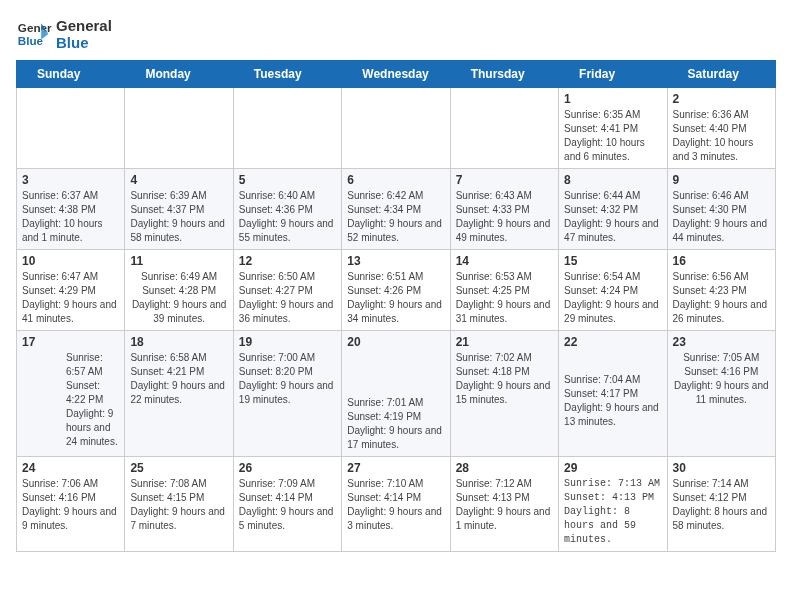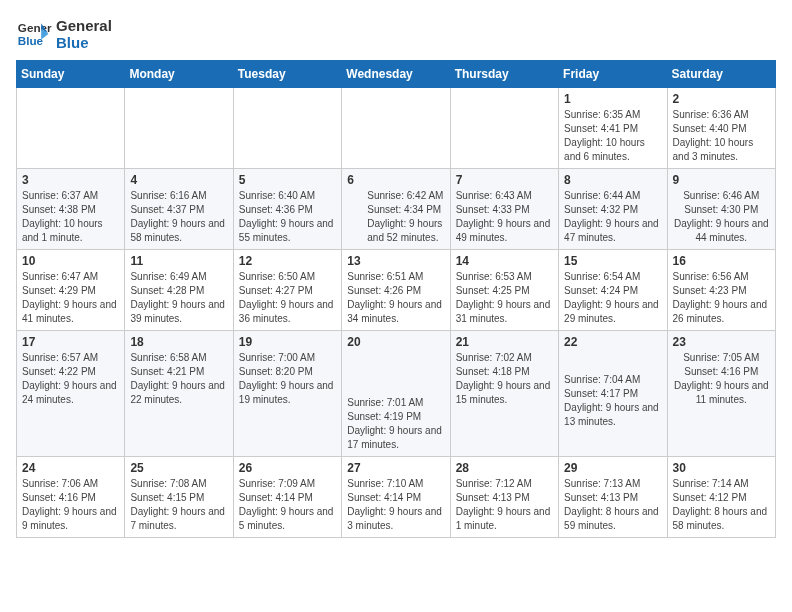--- a/index.html
+++ b/index.html
@@ -38,21 +38,21 @@
       color: #555;
     }
     table {
       width: 100%;
       border-collapse: collapse;
       font-size: 11px;
     }
     thead th {
       background-color: #1a6db5;
       color: #fff;
-      padding: 6px 4px;
+      padding: 6px 20px;
       text-align: left;
       font-size: 12px;
       font-weight: bold;
       border: 1px solid #1a6db5;
     }
     tbody td {
       border: 1px solid #ccc;
       vertical-align: top;
       padding: 4px 5px;
       width: calc(100% / 7);
@@ -134,65 +134,65 @@
       </tr>
       <tr>
         <td>
           <span class="day-number">3</span>
           <div class="day-info" style="white-space: pre-line;">Sunrise: 6:37 AM
 Sunset: 4:38 PM
 Daylight: 10 hours and 1 minute.</div>
         </td>
         <td>
           <span class="day-number">4</span>
-          <div class="day-info" style="white-space: pre-line;">Sunrise: 6:16 AM
+          <div class="day-info" style="white-space: pre-line;">Sunrise: 6:39 AM
 Sunset: 4:37 PM
 Daylight: 9 hours and 58 minutes.</div>
         </td>
         <td>
           <span class="day-number">5</span>
           <div class="day-info" style="white-space: pre-line;">Sunrise: 6:40 AM
 Sunset: 4:36 PM
 Daylight: 9 hours and 55 minutes.</div>
         </td>
         <td>
           <span class="day-number">6</span>
-          <div class="day-info" style="white-space: pre-line; margin-left: 20px;">Sunrise: 6:42 AM
+          <div class="day-info" style="white-space: pre-line;">Sunrise: 6:42 AM
 Sunset: 4:34 PM
 Daylight: 9 hours and 52 minutes.</div>
         </td>
         <td>
           <span class="day-number">7</span>
           <div class="day-info" style="white-space: pre-line;">Sunrise: 6:43 AM
 Sunset: 4:33 PM
 Daylight: 9 hours and 49 minutes.</div>
         </td>
         <td>
           <span class="day-number">8</span>
           <div class="day-info" style="white-space: pre-line;">Sunrise: 6:44 AM
 Sunset: 4:32 PM
 Daylight: 9 hours and 47 minutes.</div>
         </td>
         <td>
           <span class="day-number">9</span>
-          <div class="day-info" style="white-space: pre-line; text-align: center;">Sunrise: 6:46 AM
+          <div class="day-info" style="white-space: pre-line;">Sunrise: 6:46 AM
 Sunset: 4:30 PM
 Daylight: 9 hours and 44 minutes.</div>
         </td>
       </tr>
       <tr>
         <td>
           <span class="day-number">10</span>
           <div class="day-info" style="white-space: pre-line;">Sunrise: 6:47 AM
 Sunset: 4:29 PM
 Daylight: 9 hours and 41 minutes.</div>
         </td>
         <td>
           <span class="day-number">11</span>
-          <div class="day-info" style="white-space: pre-line;">Sunrise: 6:49 AM
+          <div class="day-info" style="white-space: pre-line; text-align: center;">Sunrise: 6:49 AM
 Sunset: 4:28 PM
 Daylight: 9 hours and 39 minutes.</div>
         </td>
         <td>
           <span class="day-number">12</span>
           <div class="day-info" style="white-space: pre-line;">Sunrise: 6:50 AM
 Sunset: 4:27 PM
 Daylight: 9 hours and 36 minutes.</div>
         </td>
         <td>
@@ -216,21 +216,21 @@
         <td>
           <span class="day-number">16</span>
           <div class="day-info" style="white-space: pre-line;">Sunrise: 6:56 AM
 Sunset: 4:23 PM
 Daylight: 9 hours and 26 minutes.</div>
         </td>
       </tr>
       <tr>
         <td>
           <span class="day-number">17</span>
-          <div class="day-info" style="white-space: pre-line;">Sunrise: 6:57 AM
+          <div class="day-info" style="white-space: pre-line; margin-left: 44px;">Sunrise: 6:57 AM
 Sunset: 4:22 PM
 Daylight: 9 hours and 24 minutes.</div>
         </td>
         <td>
           <span class="day-number">18</span>
           <div class="day-info" style="white-space: pre-line;">Sunrise: 6:58 AM
 Sunset: 4:21 PM
 Daylight: 9 hours and 22 minutes.</div>
         </td>
         <td>
@@ -290,21 +290,21 @@
 Daylight: 9 hours and 3 minutes.</div>
         </td>
         <td>
           <span class="day-number">28</span>
           <div class="day-info" style="white-space: pre-line;">Sunrise: 7:12 AM
 Sunset: 4:13 PM
 Daylight: 9 hours and 1 minute.</div>
         </td>
         <td>
           <span class="day-number">29</span>
-          <div class="day-info" style="white-space: pre-line;">Sunrise: 7:13 AM
+          <div class="day-info" style="white-space: pre-line; font-family: Liberation Mono, monospace;">Sunrise: 7:13 AM
 Sunset: 4:13 PM
 Daylight: 8 hours and 59 minutes.</div>
         </td>
         <td>
           <span class="day-number">30</span>
           <div class="day-info" style="white-space: pre-line;">Sunrise: 7:14 AM
 Sunset: 4:12 PM
 Daylight: 8 hours and 58 minutes.</div>
         </td>
       </tr>

